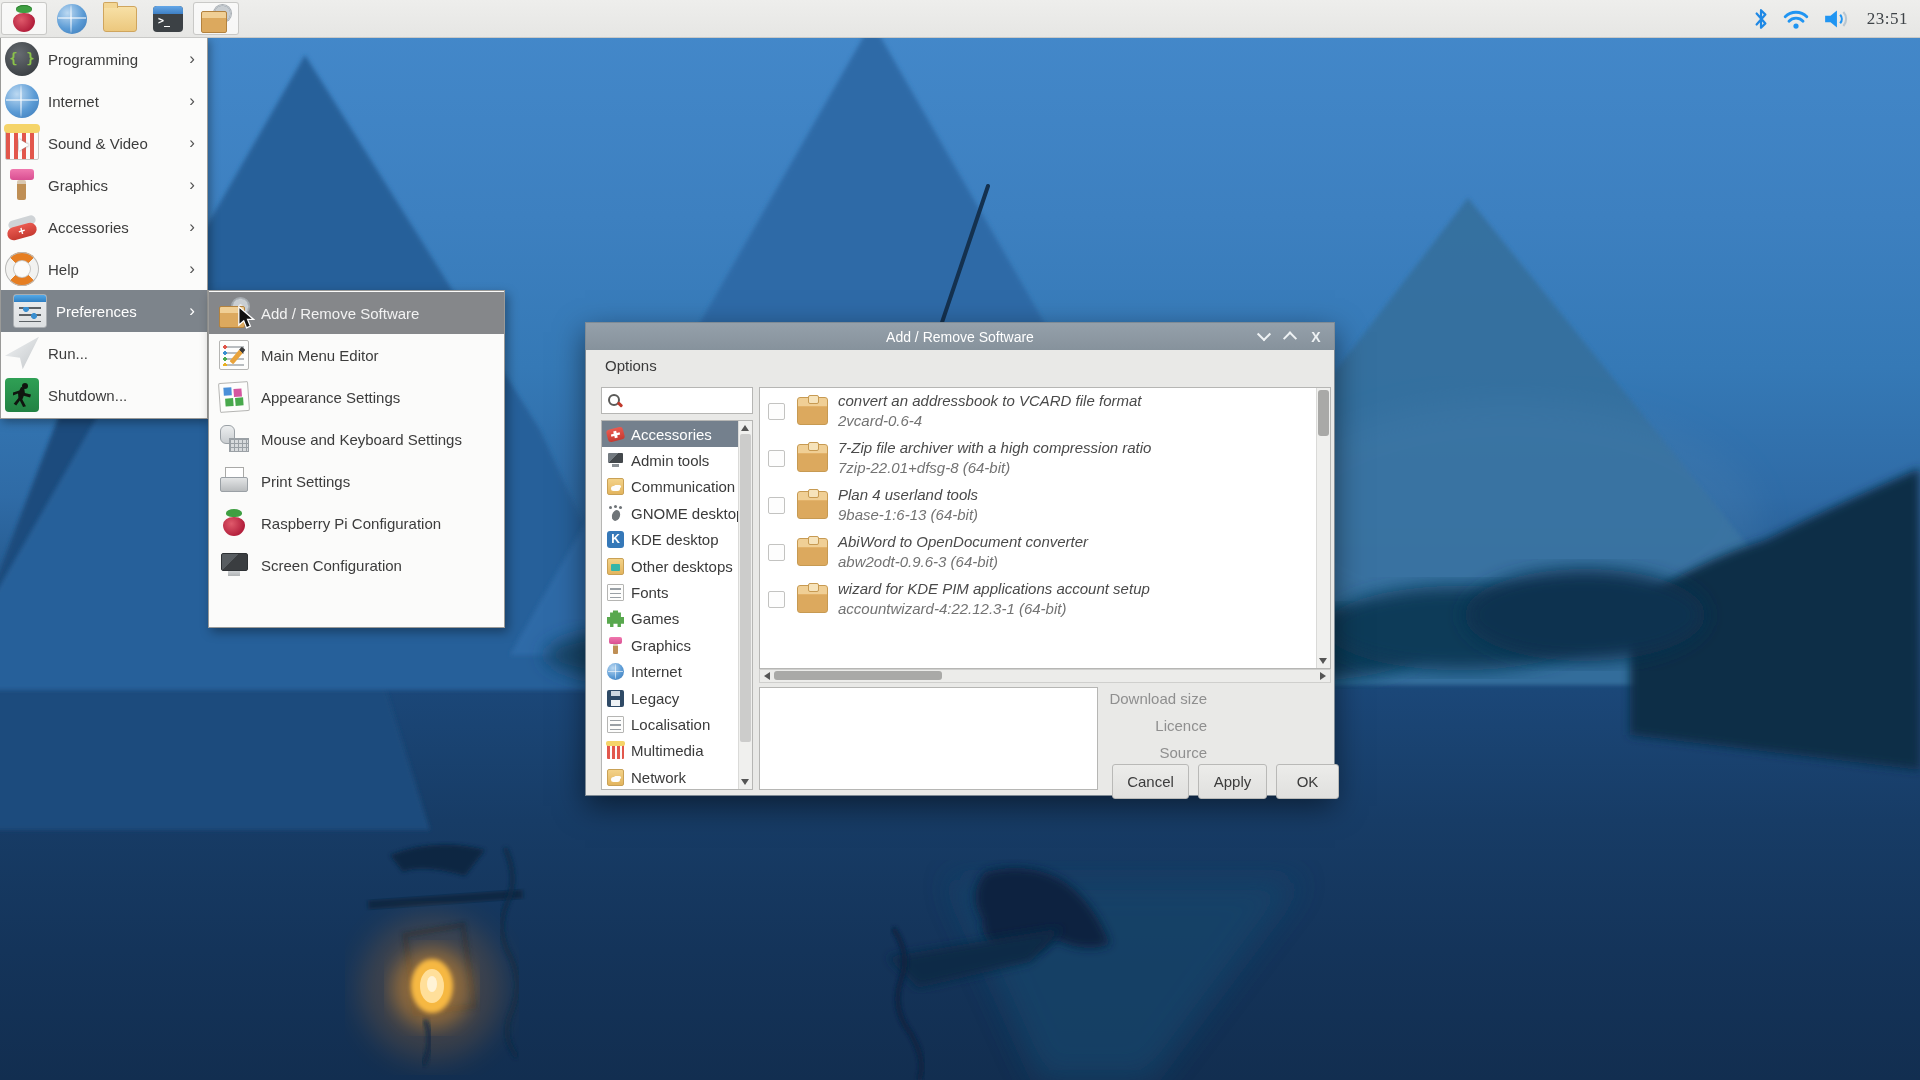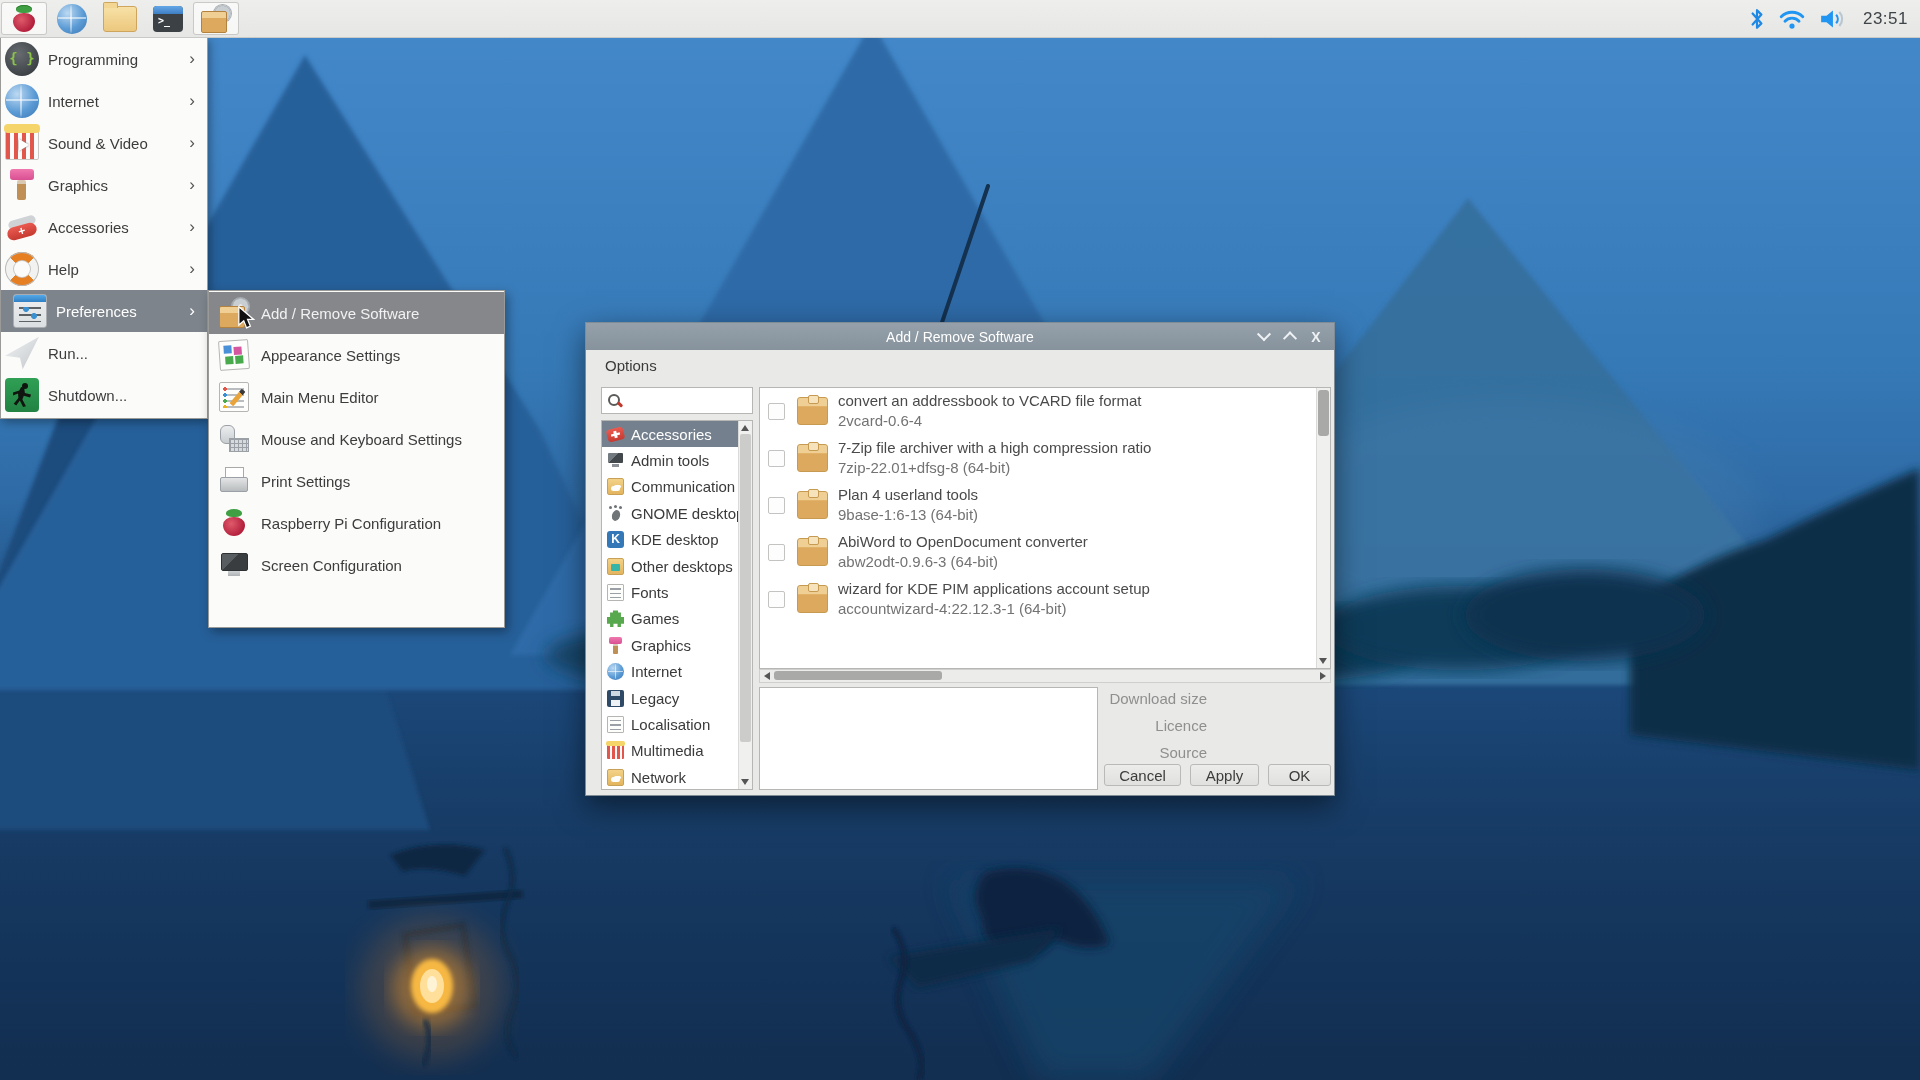--- a/index.html
+++ b/index.html
@@ -12,21 +12,21 @@
       #235689 56%,#1b4778 64%,#173c66 76%,#14345a 88%,#122e50 100%);}
   #wallpaper svg{position:absolute;inset:0;}
 
   
   #taskbar{position:absolute;left:0;top:0;width:1920px;height:37px;z-index:50;
     background:linear-gradient(#eeeeec,#e6e6e4);border-bottom:1px solid #c9c9c7;
     display:flex;align-items:center;}
   .tbtile{width:46px;height:33px;margin:0 1px;display:flex;align-items:center;justify-content:center;border-radius:3px;}
   .tbtile.pressed{background:rgba(255,255,255,.65);box-shadow:inset 0 0 0 1px #c9c9c7;}
   #tray{margin-left:auto;display:flex;align-items:center;gap:14px;padding-right:12px;}
-  #clock{font-size:17px;color:#3f4448;letter-spacing:.5px;}
+  #clock{font-size:17px;color:#3f4448;letter-spacing:.5px;font-family:Liberation Serif, serif;}
 
   
   .ic{position:relative;display:inline-block;}
   .ic::before,.ic::after{content:"";position:absolute;}
 
   
   .i-rasp{width:28px;height:30px;}
   .i-rasp::after{left:3px;top:9px;width:22px;height:19px;background:radial-gradient(circle at 38% 35%,#e05a6b,#b31f3c 70%);
      border-radius:48% 48% 50% 50%/42% 42% 58% 58%;}
   .i-rasp::before{left:6px;top:1px;width:16px;height:8px;background:#3f9f42;border-radius:50% 50% 40% 40%;
@@ -228,23 +228,23 @@
   #hscroll{position:absolute;left:173px;top:346px;width:572px;height:14px;background:#ececea;border:1px solid #cfcfcd;box-sizing:border-box;}
   #hthumb{position:absolute;left:14px;top:1px;height:9px;width:168px;background:#a9a9a7;border-radius:3px;}
 
   #descbox{position:absolute;left:173px;top:364px;width:339px;height:103px;background:#fff;border:1px solid #b6b6b4;box-sizing:border-box;}
 
   .detlabel{position:absolute;width:103px;text-align:right;font-size:15px;color:#8f8f8f;left:518px;}
   #lbl-size{top:367px;}
   #lbl-lic{top:394px;}
   #lbl-src{top:421px;}
 
-  .wbtn{position:absolute;top:441px;height:22px;background:linear-gradient(#ececea,#e0e0de);
+  .wbtn{position:absolute;top:441px;height:35px;background:linear-gradient(#ececea,#e0e0de);
     border:1px solid #b9b9b7;border-radius:3px;font:15px "Liberation Sans",sans-serif;color:#3c3c3c;
-    display:flex;align-items:center;justify-content:center;box-sizing:border-box;}
+    display:flex;align-items:center;justify-content:center;box-sizing:border-box;margin-left:8px;}
   #btn-cancel{left:518px;width:77px;}
   #btn-apply{left:604px;width:69px;}
   #btn-ok{left:682px;width:63px;}
 
   #cursor{position:absolute;left:237px;top:306px;z-index:60;}
 </style>
 </head>
 <body>
 
 <div id="screen">
@@ -380,21 +380,21 @@
   </div>
         </div>
       <div id="catscroll">
         <div id="catthumb"></div>
         <div class="tri-up"></div>
         <div class="tri-down"></div>
       </div>
     </div>
 
     <div id="pkglist">
-      <div style="">
+      <div style="font-style:italic;">
           <div class="pkgrow">
     <span class="pkgcheck"></span>
     <span class="pkgicon"></span>
     <span class="pkgtext">
       <span class="pkgtitle">convert an addressbook to VCARD file format</span>
       <span class="pkgver">2vcard-0.6-4</span>
     </span>
   </div>
           <div class="pkgrow">
     <span class="pkgcheck"></span>
@@ -502,26 +502,26 @@
       </div>
   </div>
 
   <div id="submenu">
     <div>
         <div class="srow selected">
     <span class="si" data-icon="pkgbox"></span>
     <span class="mlabel">Add / Remove Software</span>
   </div>
         <div class="srow">
+    <span class="si" data-icon="menu-editor"></span>
+    <span class="mlabel">Main Menu Editor</span>
+  </div>
+        <div class="srow">
     <span class="si" data-icon="appearance"></span>
     <span class="mlabel">Appearance Settings</span>
-  </div>
-        <div class="srow">
-    <span class="si" data-icon="menu-editor"></span>
-    <span class="mlabel">Main Menu Editor</span>
   </div>
         <div class="srow">
     <span class="si" data-icon="mouse-keyboard"></span>
     <span class="mlabel">Mouse and Keyboard Settings</span>
   </div>
         <div class="srow">
     <span class="si" data-icon="print"></span>
     <span class="mlabel">Print Settings</span>
   </div>
         <div class="srow">

